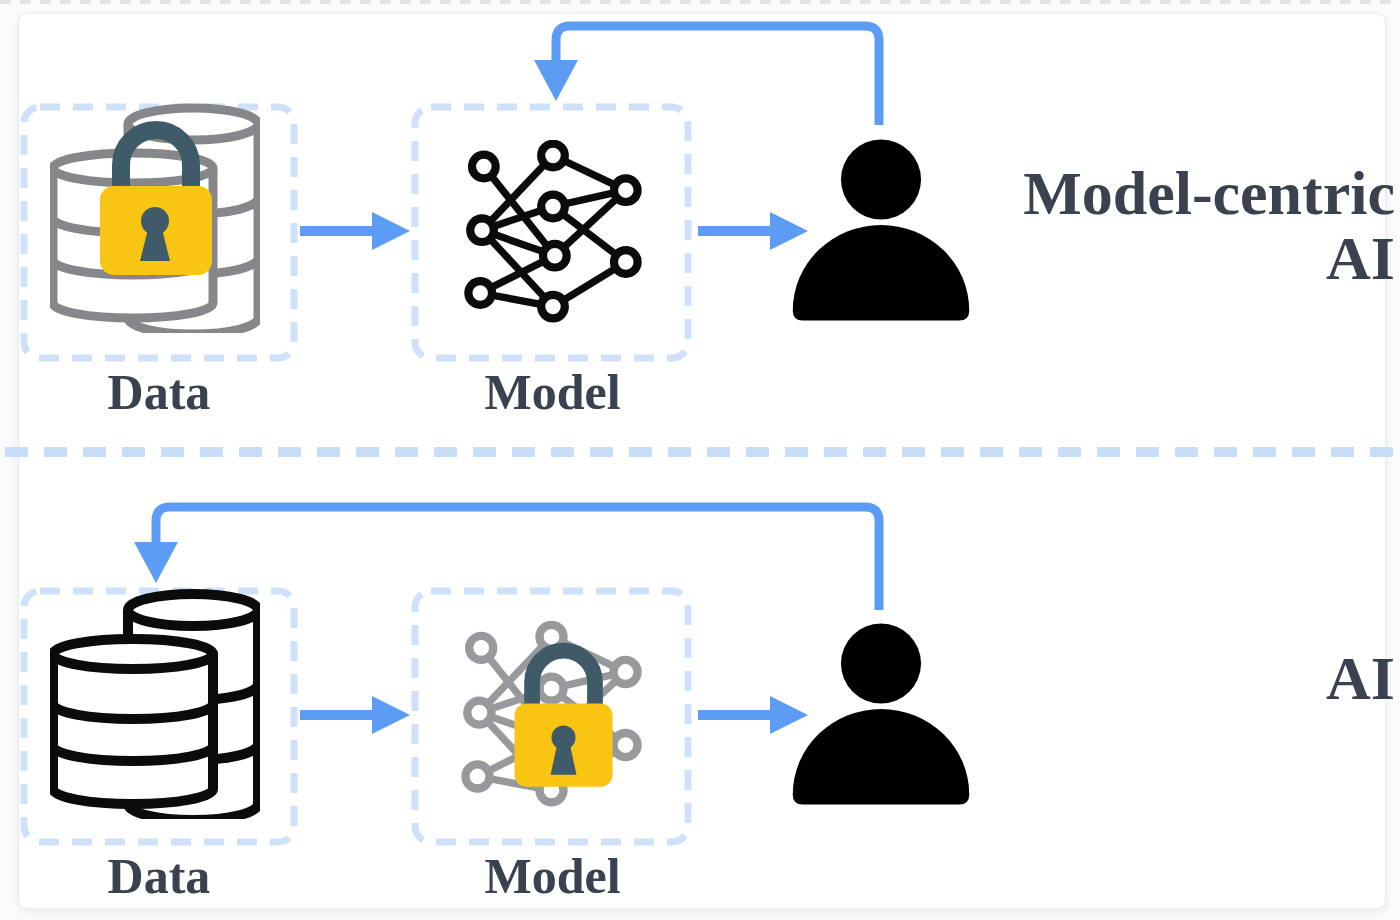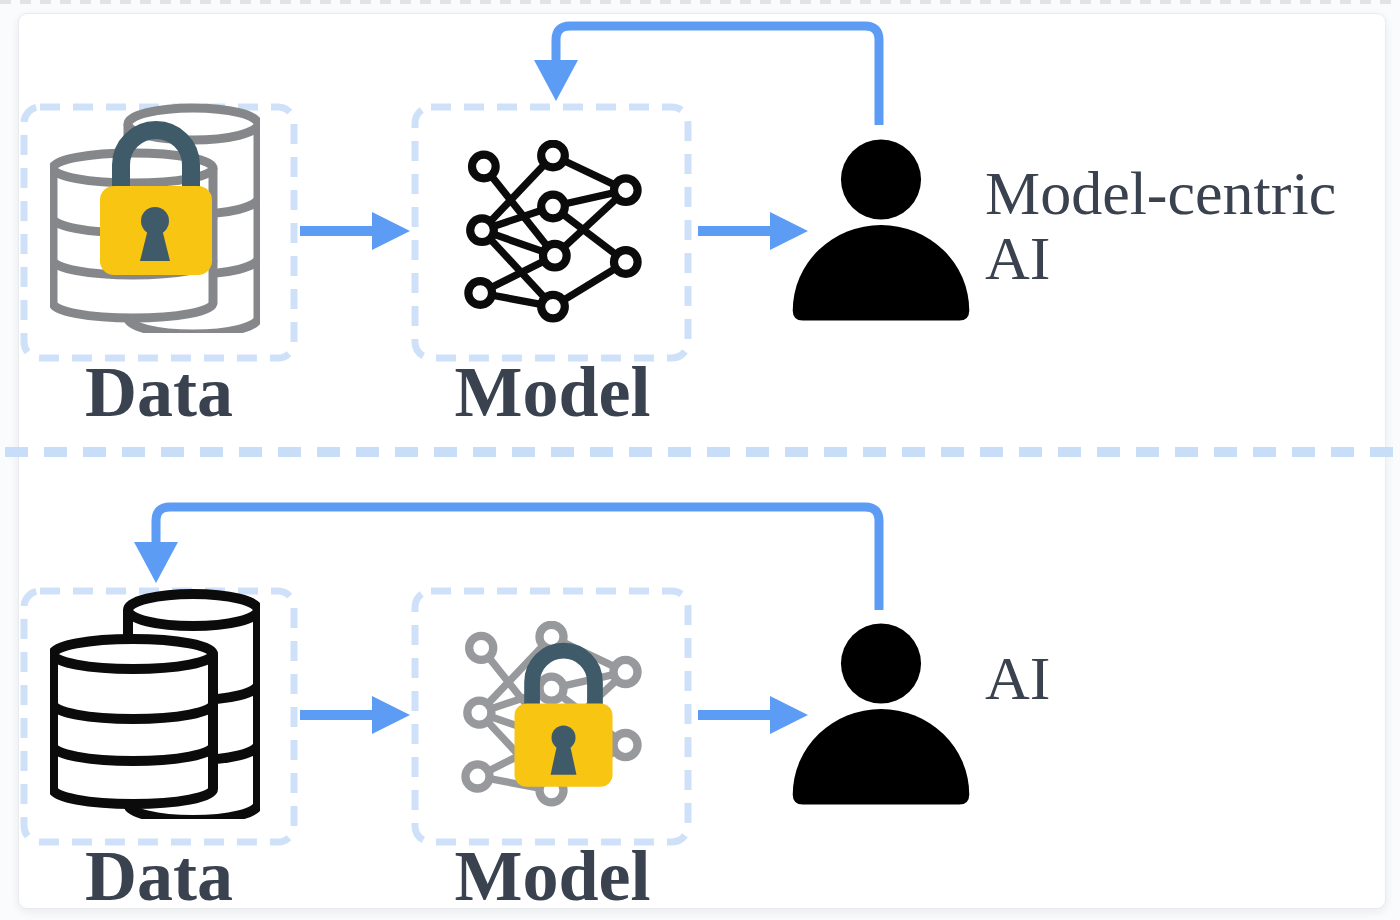--- a/index.html
+++ b/index.html
@@ -6,23 +6,23 @@
   .stage{position:relative;width:1400px;height:920px;overflow:hidden;
          font-family:"Liberation Serif", serif;}
   .card{position:absolute;left:18px;top:13px;width:1366px;height:894px;
         background:#ffffff;border:1.5px solid #eaebee;border-radius:9px;
         box-shadow:0 3px 10px rgba(30,35,45,0.07);}
   .overlay{position:absolute;left:0;top:0;}
   .dbox{position:absolute;width:278px;height:259px;}
   .dbox .border-svg{position:absolute;left:0;top:0;}
   .icon-svg{position:absolute;}
   .lbl{position:absolute;width:278px;text-align:center;color:#39424e;
-       font-weight:bold;font-size:72px;line-height:64px;}
-  .ttl{position:absolute;left:985px;width:410px;text-align:left;color:#39424e;
-       font-weight:normal;font-size:62px;line-height:65px;}
+       font-weight:bold;font-size:50px;line-height:64px;}
+  .ttl{position:absolute;left:985px;width:410px;text-align:right;color:#39424e;
+       font-weight:bold;font-size:62px;line-height:65px;}
 </style>
 </head>
 <body>
 
 <div class="stage">
 
   <div class="card"></div>
 
   <svg class="overlay" width="1400" height="920" viewBox="0 0 1400 920">
 

